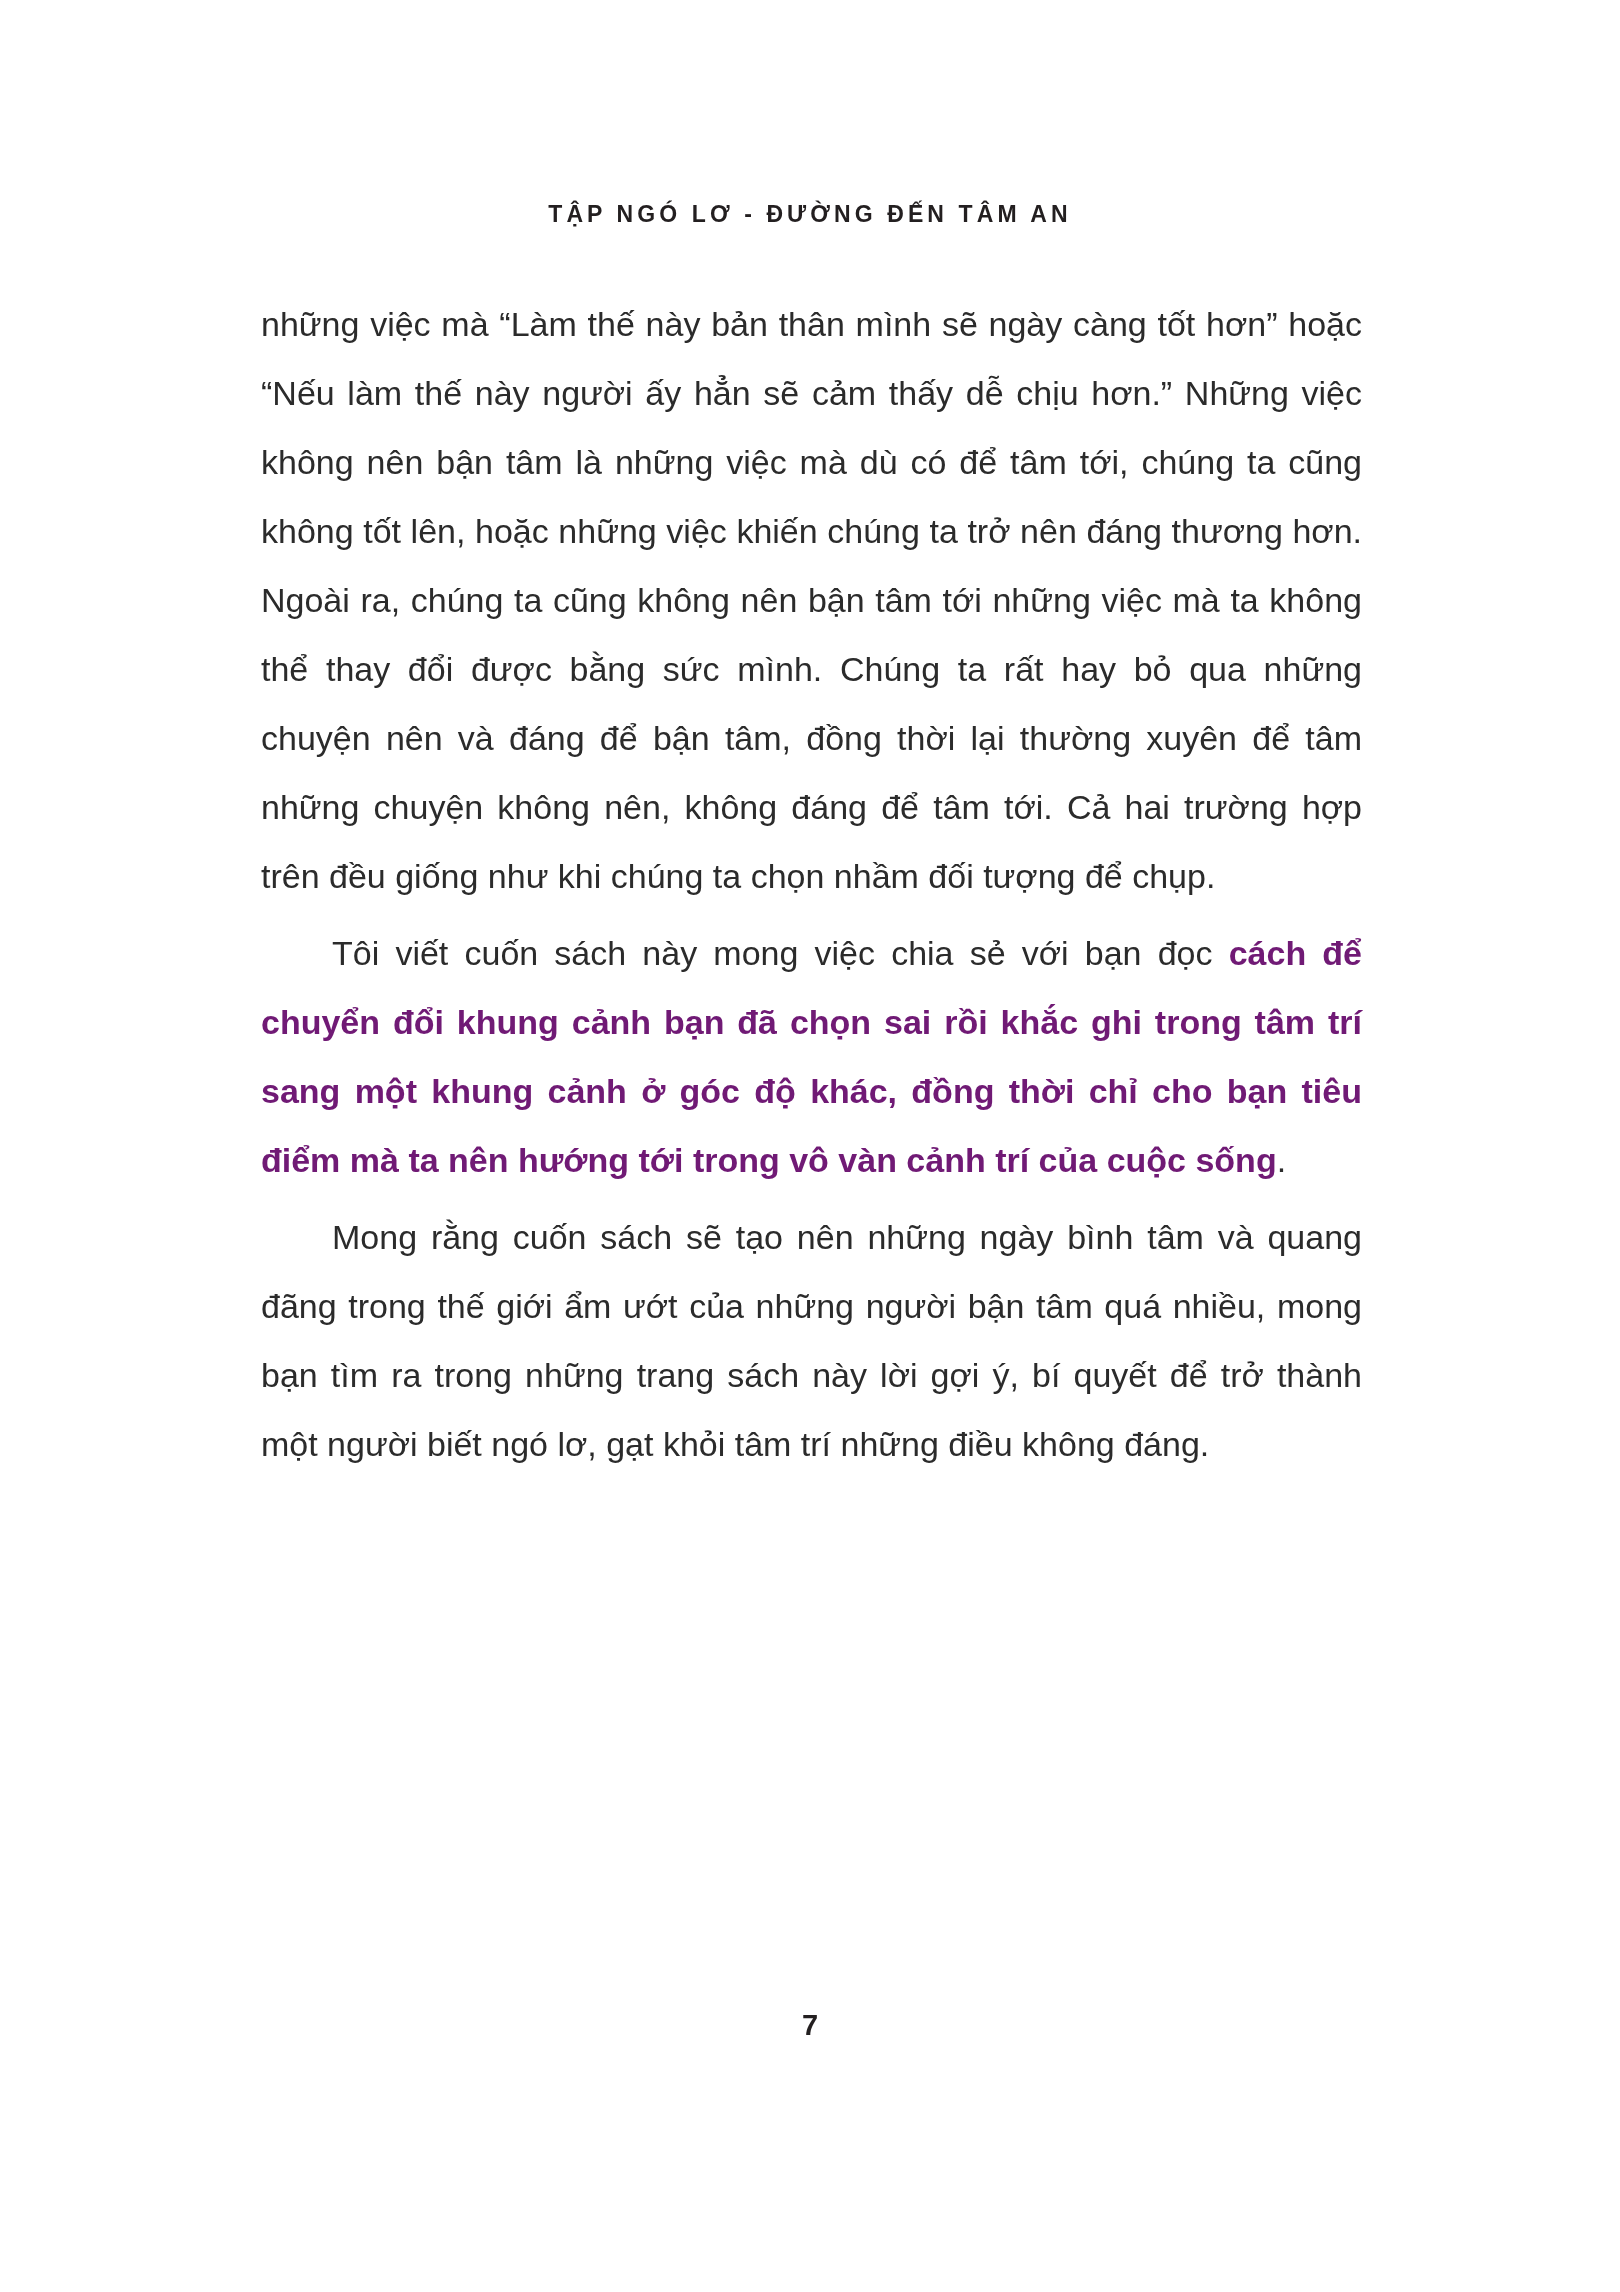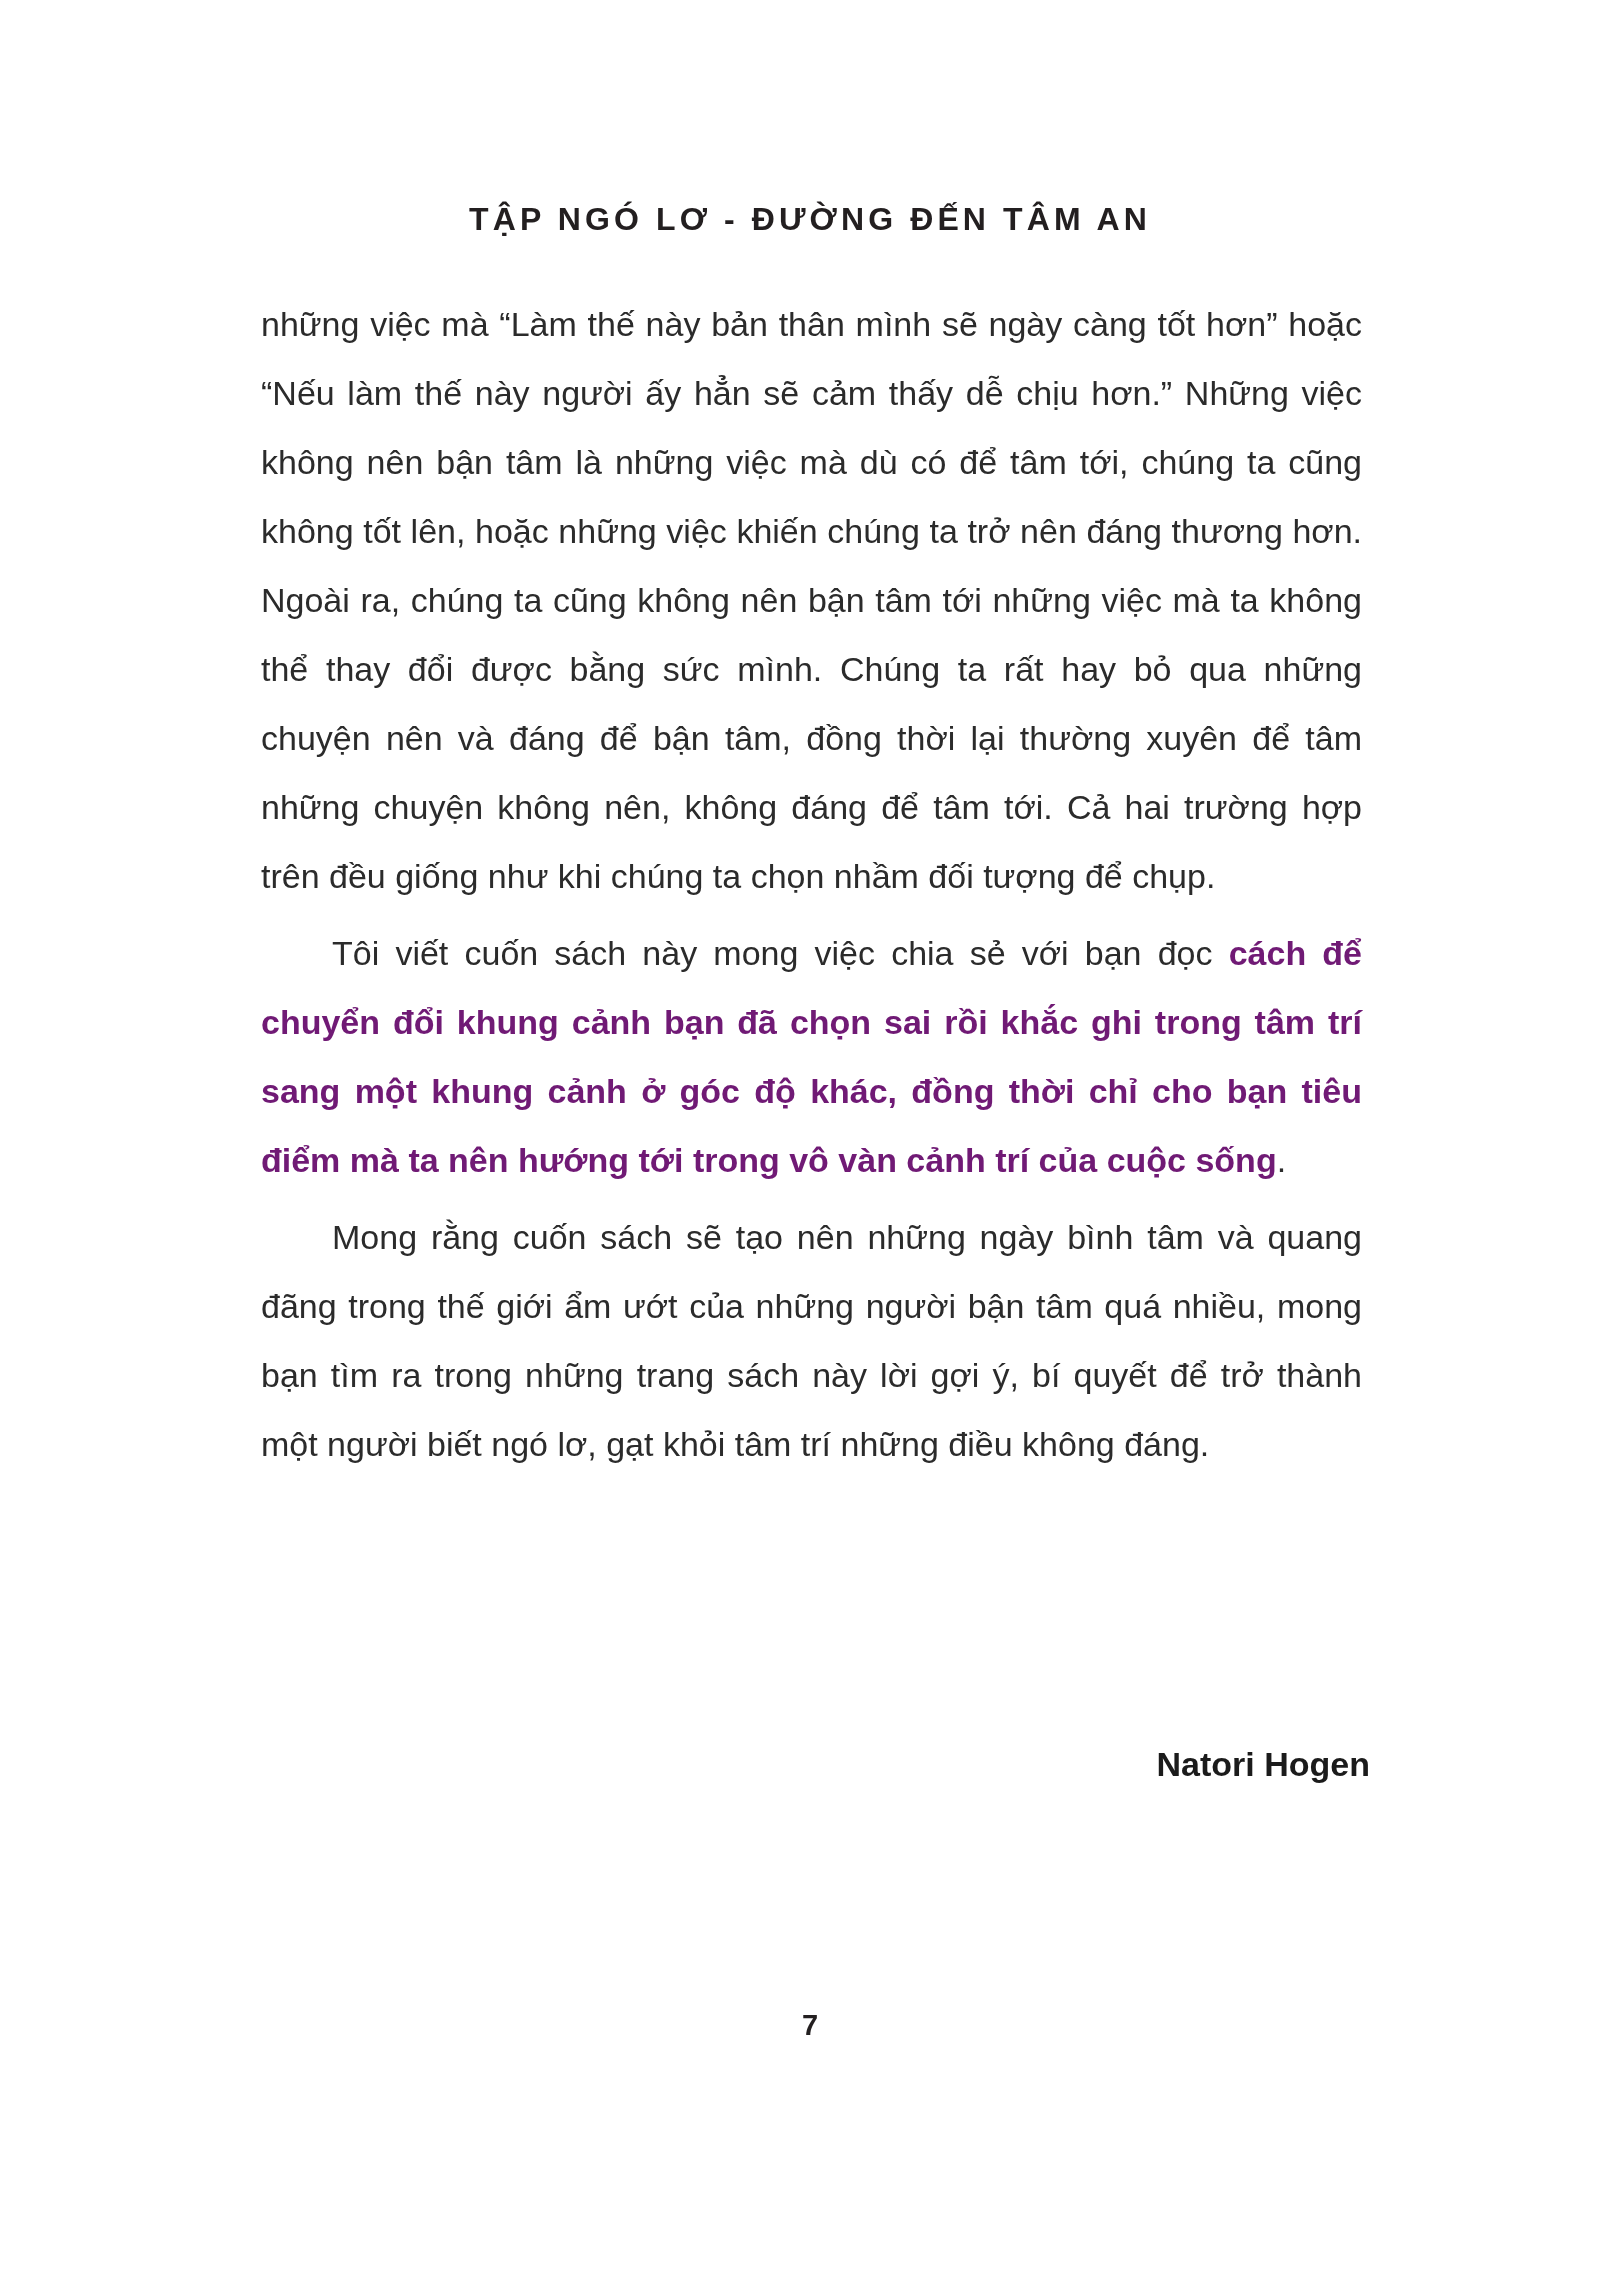--- a/index.html
+++ b/index.html
@@ -22,21 +22,21 @@
     width: 1620px;
     height: 2293px;
     background: #ffffff;
   }
   .running-head {
     position: absolute;
     top: 201px;
     left: 0;
     width: 1620px;
     text-align: center;
-    font-size: 32px;
+    font-size: 23px;
     font-weight: 700;
     letter-spacing: 4.1px;
     color: #231f20;
     white-space: nowrap;
   }
   .body-block {
     position: absolute;
     left: 253px;
     top: 282px;
     width: 1117px;
@@ -84,18 +84,17 @@
 <div class="page">
 
   <div class="running-head">TẬP NGÓ LƠ - ĐƯỜNG ĐẾN TÂM AN</div>
 
   <div class="body-block">
     <p class="para" id="p1"><span>những việc mà “Làm thế này bản thân mình sẽ ngày càng tốt hơn” hoặc “Nếu làm thế này người ấy hẳn sẽ cảm thấy dễ chịu hơn.” Những việc không nên bận tâm là những việc mà dù có để tâm tới, chúng ta cũng không tốt lên, hoặc những việc khiến chúng ta trở nên đáng thương hơn. Ngoài ra, chúng ta cũng không nên bận tâm tới những việc mà ta không thể thay đổi được bằng sức mình. Chúng ta rất hay bỏ qua những chuyện nên và đáng để bận tâm, đồng thời lại thường xuyên để tâm những chuyện không nên, không đáng để tâm tới. Cả hai trường hợp trên đều giống như khi chúng ta chọn nhầm đối tượng để chụp.</span></p>
     <p class="para indent" id="p2"><span>Tôi viết cuốn sách này mong việc chia sẻ với bạn đọc </span><span class="bold">cách để chuyển đổi khung cảnh bạn đã chọn sai rồi khắc ghi trong tâm trí sang một khung cảnh ở góc độ khác, đồng thời chỉ cho bạn tiêu điểm mà ta nên hướng tới trong vô vàn cảnh trí của cuộc sống</span><span>.</span></p>
     <p class="para indent" id="p3"><span>Mong rằng cuốn sách sẽ tạo nên những ngày bình tâm và quang đãng trong thế giới ẩm ướt của những người bận tâm quá nhiều, mong bạn tìm ra trong những trang sách này lời gợi ý, bí quyết để trở thành một người biết ngó lơ, gạt khỏi tâm trí những điều không đáng.</span></p>
   </div>
 
-  <div class="signature">Natori Hogen</div>
 
   <div class="folio">7</div>
 
 </div>
 
 
 </body></html>

